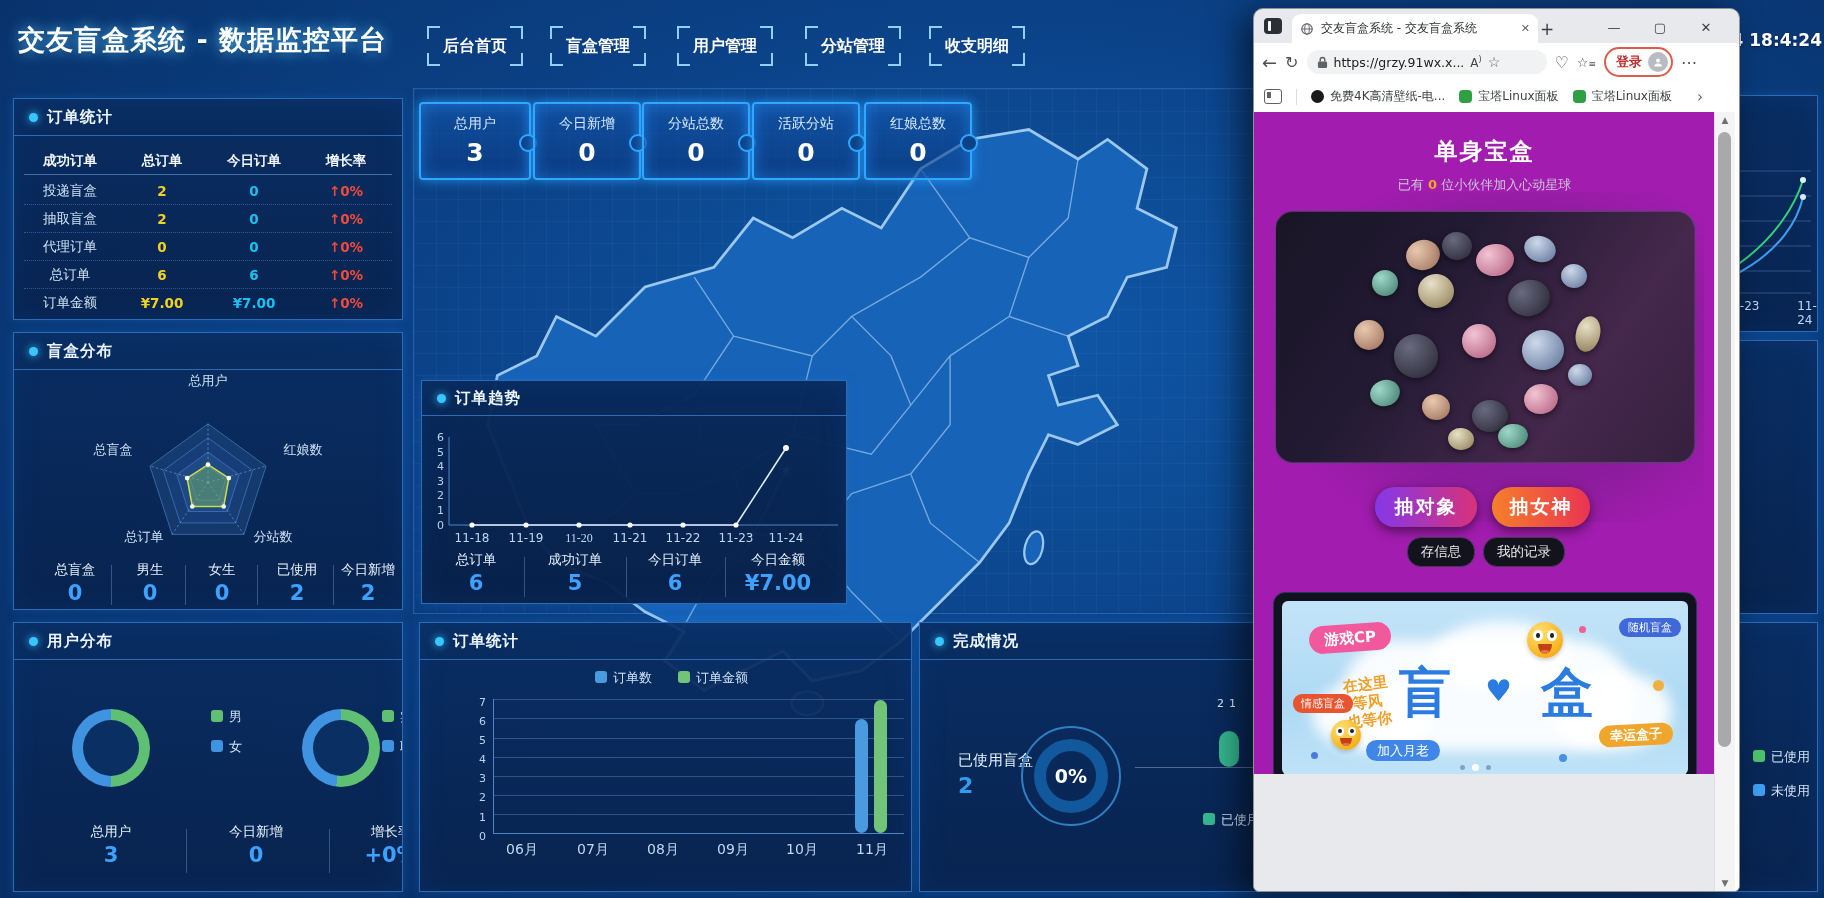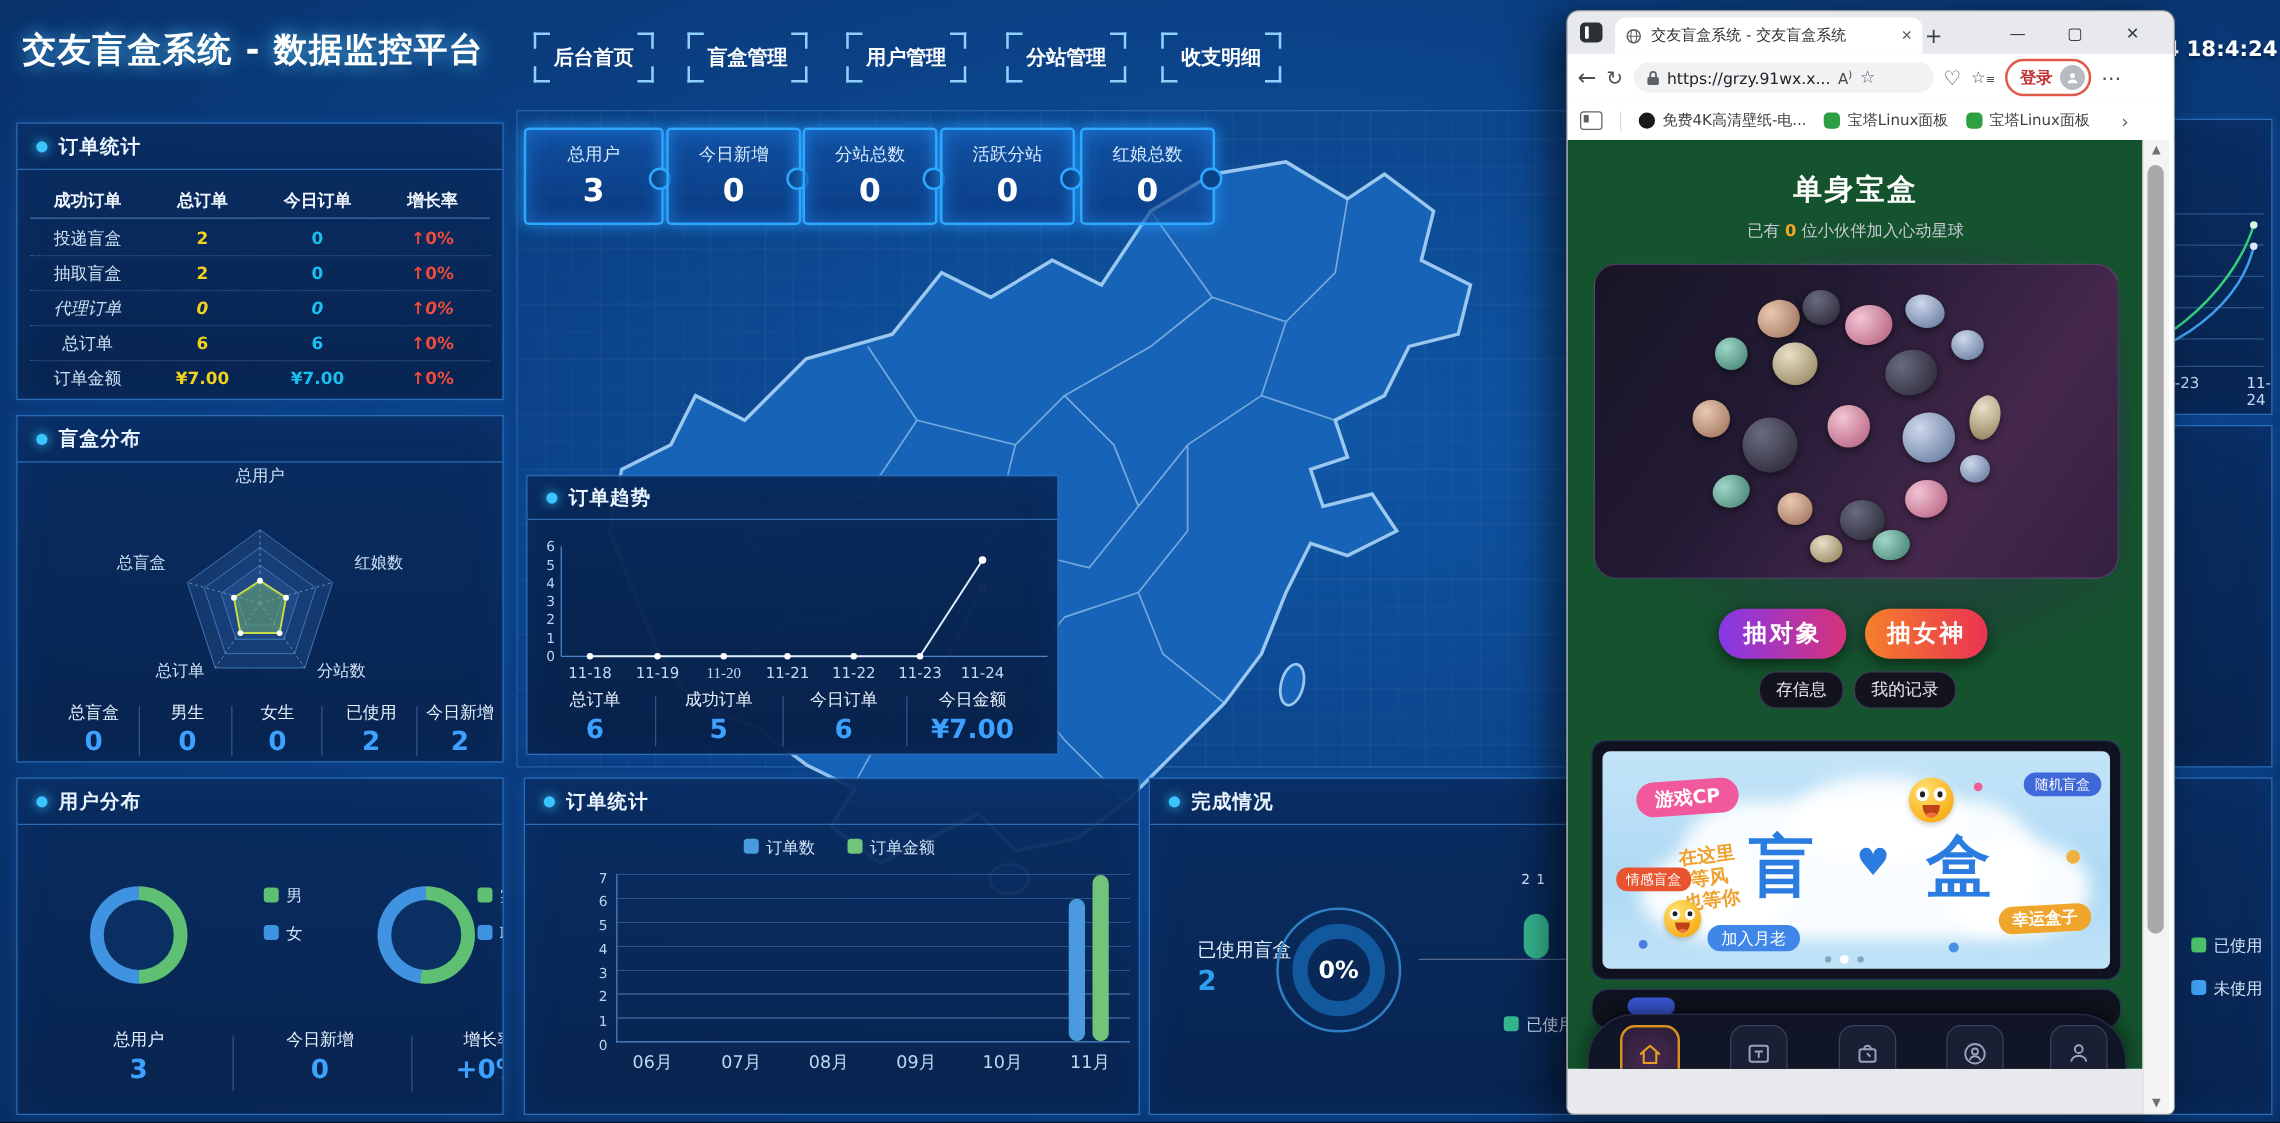--- a/index.html
+++ b/index.html
@@ -66,21 +66,21 @@
   .tbico{color:#4a5056;font-size:16px;cursor:pointer;}
   .urlpill{flex:0 0 220px;height:24px;background:#f0f2f4;border-radius:15px;display:flex;align-items:center;
     padding:0 10px;gap:6px;}
   .urltxt{font-size:12.5px;color:#202124;white-space:nowrap;overflow:hidden;}
   .loginpill{height:26px;border:2px solid #e05a4a;border-radius:15px;display:flex;align-items:center;
     gap:6px;padding:0 3px 0 10px;cursor:pointer;}
   .bookbar{position:absolute;left:0;top:72px;right:0;height:31px;background:#fff;border-bottom:1px solid #e3e3e3;
     display:flex;align-items:center;gap:14px;padding:0 10px;font-size:12px;color:#3c4043;}
   .bmitem{display:flex;align-items:center;gap:6px;cursor:pointer;white-space:nowrap;}
   .bmdot{width:13px;height:13px;border-radius:4px;}
-  .content{position:absolute;left:0;top:103px;width:461px;height:743px;background:#14532d;overflow:hidden;}
+  .content{position:absolute;left:0;top:103px;width:461px;height:662px;background:#a21caf;overflow:hidden;}
   .glow{position:absolute;left:20px;top:80px;width:430px;height:330px;
     background:radial-gradient(60% 60% at 58% 50%, rgba(150,70,160,.55), rgba(60,30,90,.25) 60%, transparent 100%);}
   .apptitle{position:absolute;left:0;right:0;top:24px;text-align:center;color:#fff;font-size:23px;font-weight:800;letter-spacing:2px;}
   .appsub{position:absolute;left:0;right:0;top:64px;text-align:center;color:#c9c9d4;font-size:13px;}
   .sphcard{position:absolute;left:21px;top:99px;width:418px;height:250px;border-radius:18px;
     border:1px solid rgba(130,110,170,.4);
     background:linear-gradient(125deg,#191525 0%,#221a33 35%,#45284c 72%,#35203f 100%);}
   .av{position:absolute;border-radius:50%;box-shadow:0 2px 6px rgba(0,0,0,.5);}
   .a1{background:radial-gradient(circle at 35% 30%,#e8c9b0,#9a6a55);}
   .a2{background:radial-gradient(circle at 35% 30%,#cdd8ea,#5a6f96);}
@@ -187,21 +187,21 @@
       <span class="tc v-yellow">2</span>
       <span class="tc v-cyan">0</span>
       <span class="tc v-red">↑0%</span>
     </div>
     <div class="trow" style="top:106px;">
       <span class="tc lab">抽取盲盒</span>
       <span class="tc v-yellow">2</span>
       <span class="tc v-cyan">0</span>
       <span class="tc v-red">↑0%</span>
     </div>
-    <div class="trow" style="top:134px;font-style:italic;">
+    <div class="trow" style="top:134px;">
       <span class="tc lab">代理订单</span>
       <span class="tc v-yellow">0</span>
       <span class="tc v-cyan">0</span>
       <span class="tc v-red">↑0%</span>
     </div>
     <div class="trow" style="top:162px;">
       <span class="tc lab">总订单</span>
       <span class="tc v-yellow">6</span>
       <span class="tc v-cyan">6</span>
       <span class="tc v-red">↑0%</span>

